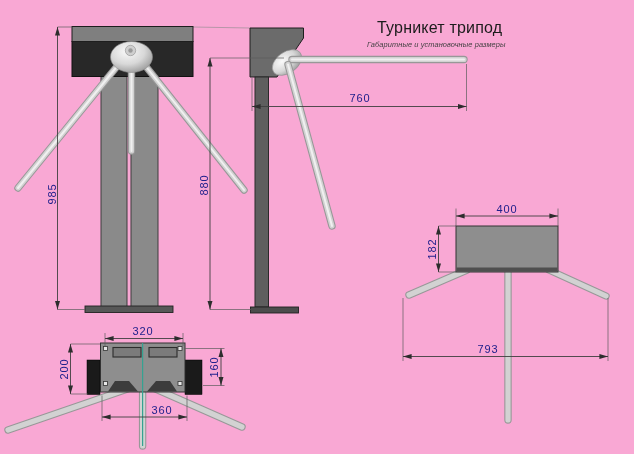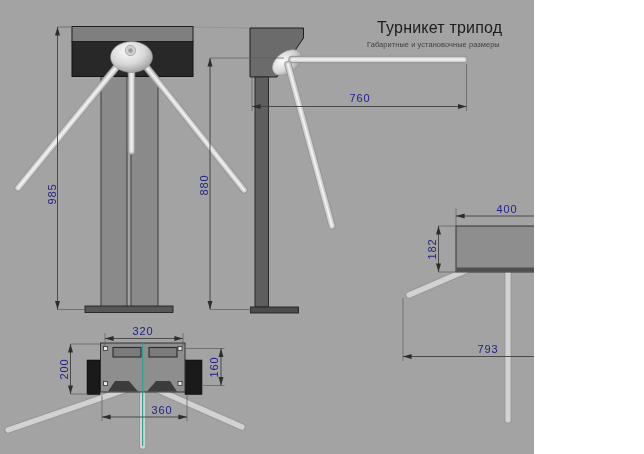--- a/index.html
+++ b/index.html
@@ -1,21 +1,21 @@
 <!DOCTYPE html>
 <html><head>
 <meta charset="utf-8">
 <style>
   html,body{margin:0;padding:0;background:#ffffff;}
-  #stage{position:relative;width:534px;height:454px;background:#a3a3a3;overflow:hidden;
+  #stage{position:relative;width:634px;height:454px;background:#f9a8d4;overflow:hidden;
          font-family:"Liberation Sans",sans-serif;}
   #drawing-title{position:absolute;left:377px;top:19px;font-size:16px;color:#1c1c1c;
          white-space:nowrap;letter-spacing:0.2px;}
   #drawing-subtitle{position:absolute;left:367px;top:40px;font-size:7.4px;color:#3f3f3f;
-         white-space:nowrap;letter-spacing:0.1px;}
+         white-space:nowrap;letter-spacing:0.1px;font-style:italic;}
   svg{position:absolute;left:0;top:0;}
   .dl{stroke:#3f3f3f;stroke-width:0.9;fill:none;}
   .xl{stroke:#5c5c5c;stroke-width:0.7;fill:none;}
   .dt{font-family:"Liberation Sans",sans-serif;font-size:11px;fill:#20208c;
       letter-spacing:0.8px;text-anchor:middle;}
   .armO{stroke:#989898;stroke-width:7.4;fill:none;stroke-linecap:round;}
   .armM{stroke:#d2d2d2;stroke-width:5.2;fill:none;stroke-linecap:round;}
   .armI{stroke:#f0f0f0;stroke-width:2;fill:none;stroke-linecap:round;}
 </style>
 </head>

